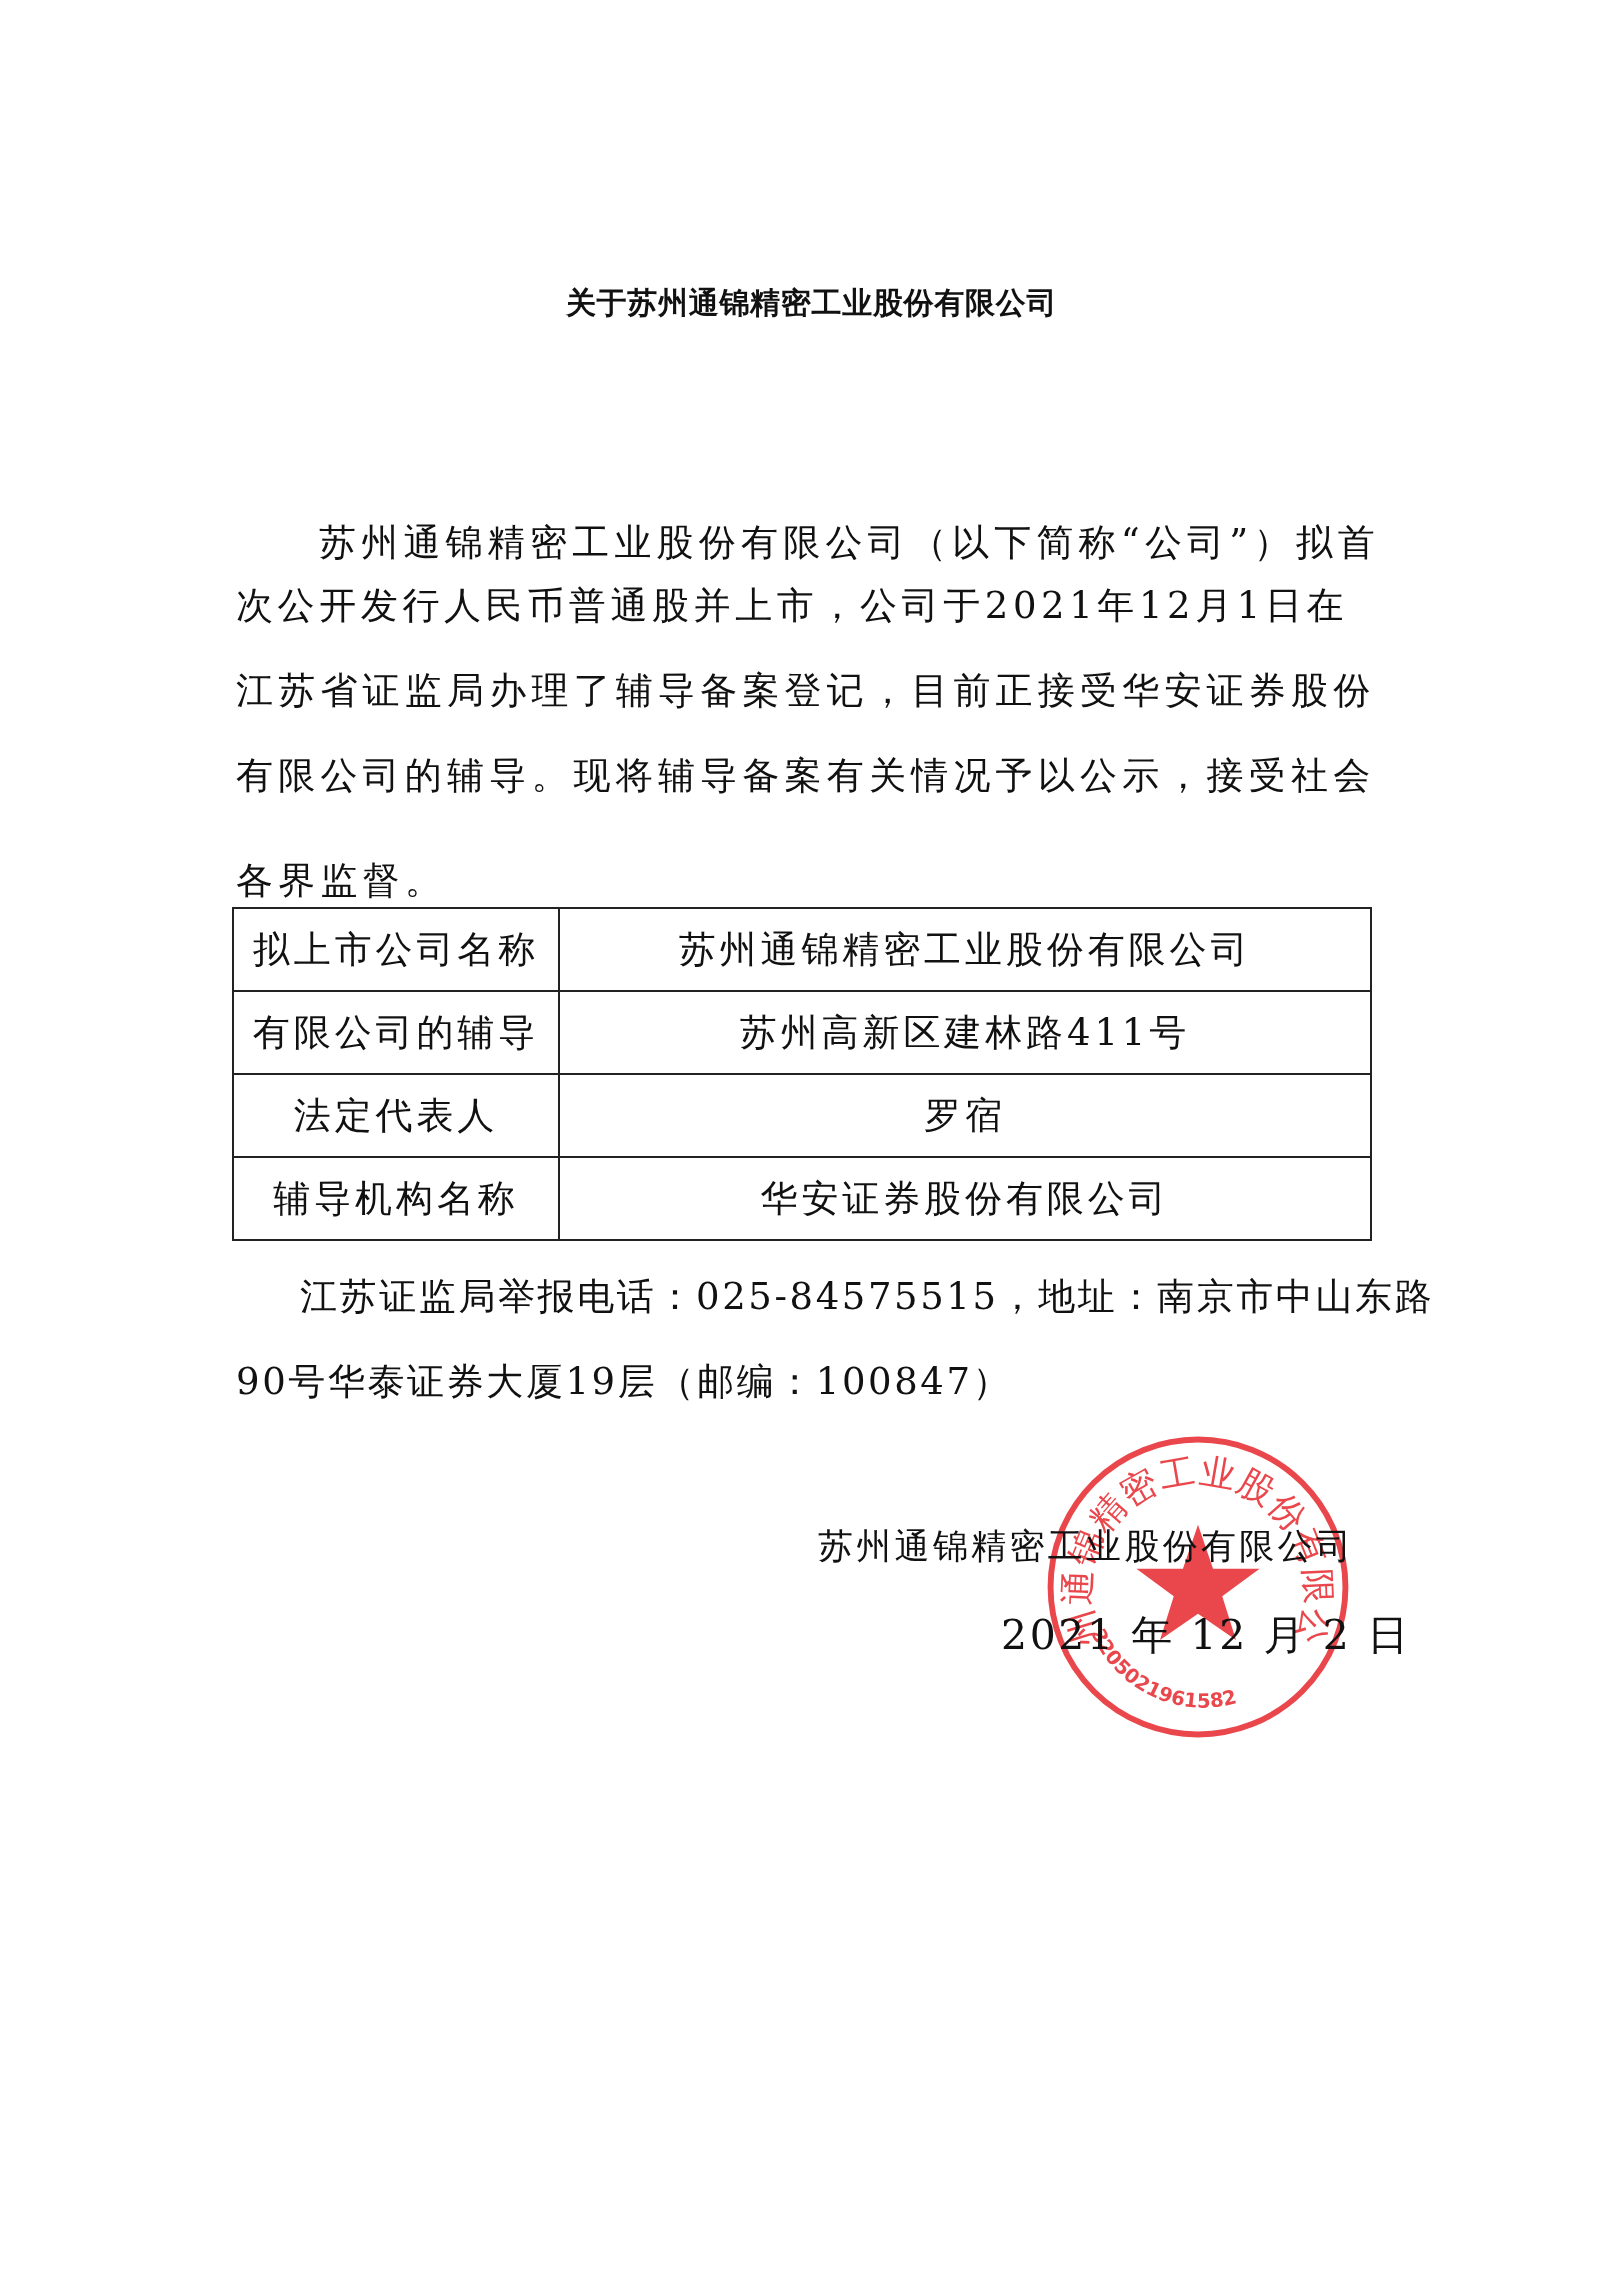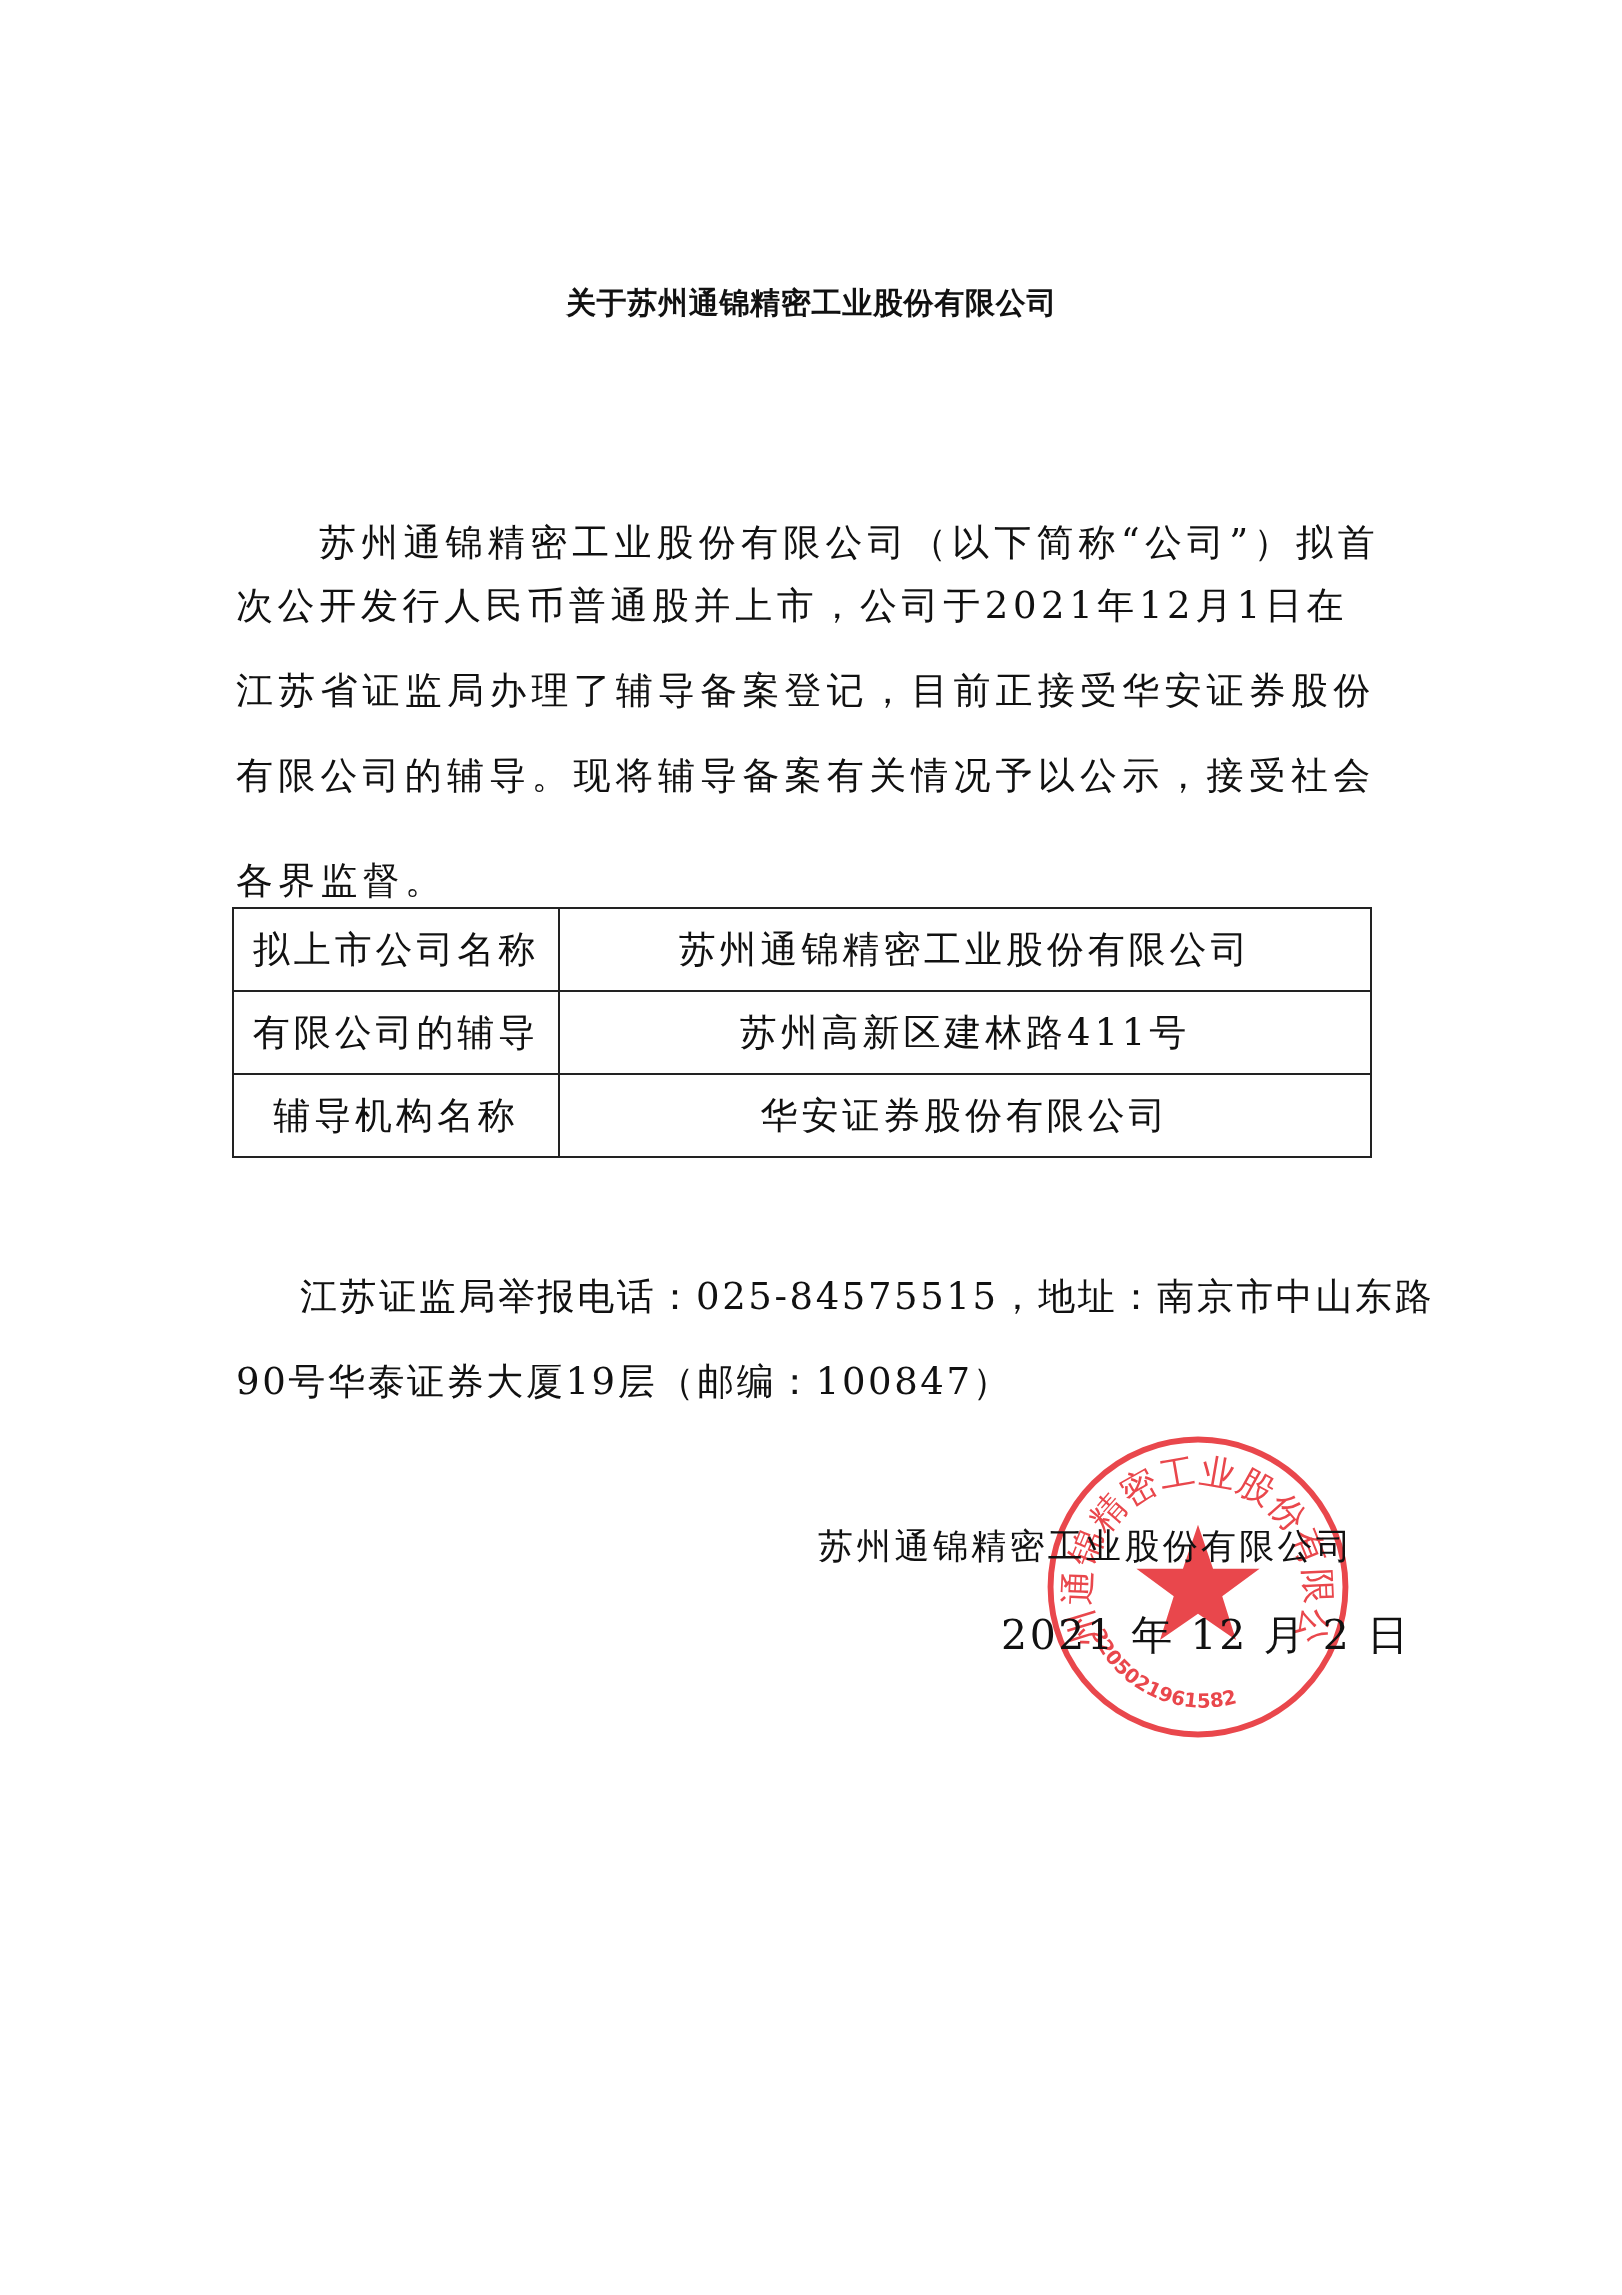--- a/index.html
+++ b/index.html
@@ -119,20 +119,24 @@
     <tbody>
       <tr>
         <td class="label">拟上市公司名称</td>
         <td class="value">苏州通锦精密工业股份有限公司</td>
       </tr>
       <tr>
         <td class="label">有限公司的辅导</td>
         <td class="value">苏州高新区建林路411号</td>
       </tr>
       <tr>
+        <td class="label">法定代表人</td>
+        <td class="value">罗宿</td>
+      </tr>
+      <tr>
         <td class="label">辅导机构名称</td>
         <td class="value">华安证券股份有限公司</td>
       </tr>
     </tbody>
   </table>
 
   <div class="para contact-1">江苏证监局举报电话：025-84575515，地址：南京市中山东路</div>
   <div class="para contact-2">90号华泰证券大厦19层（邮编：100847）</div>
 
   <div class="sign-company">苏州通锦精密工业股份有限公司</div>

